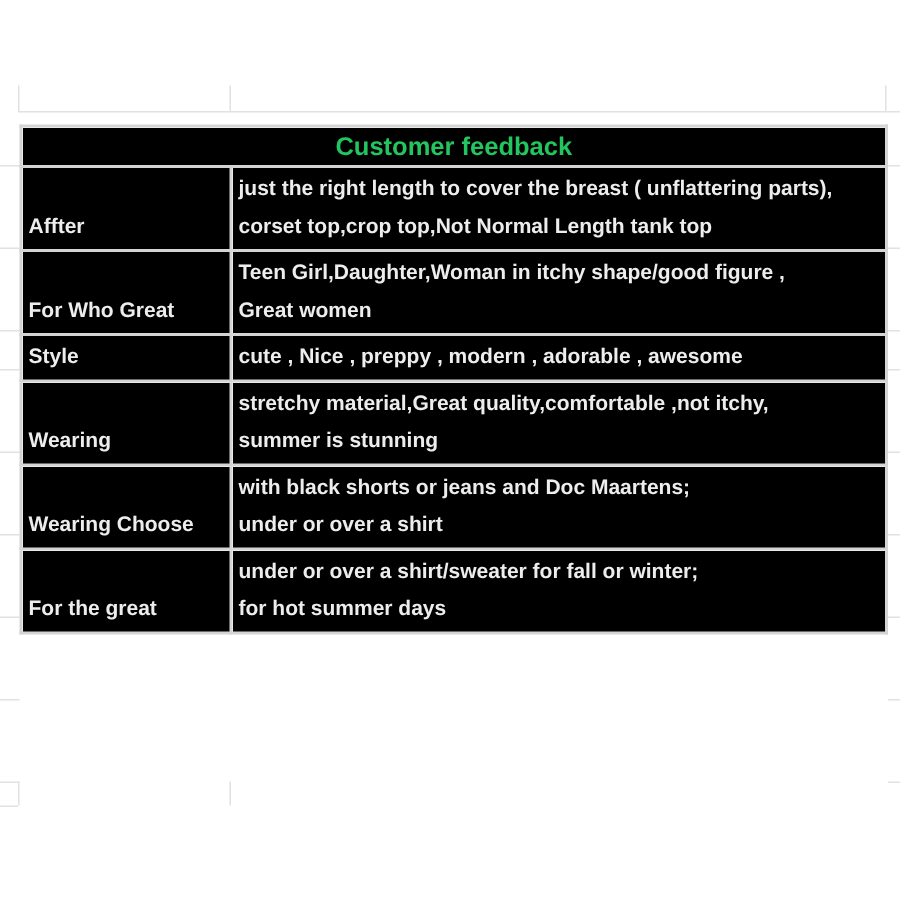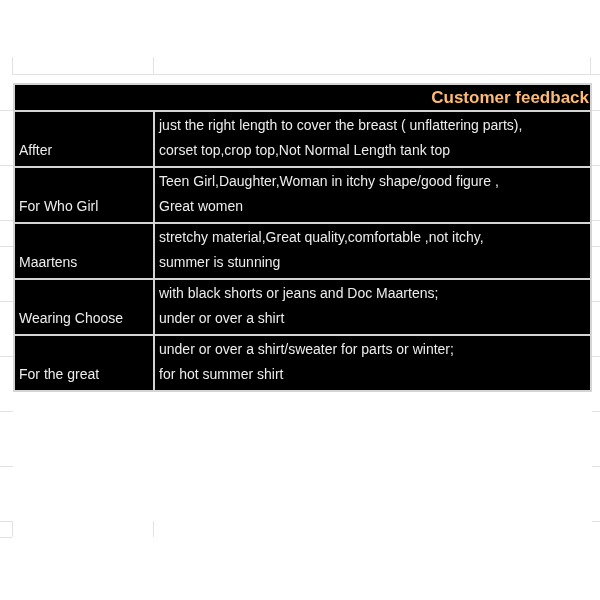--- a/index.html
+++ b/index.html
@@ -19,37 +19,38 @@
   }
   table.feedback col.label-col{width:140px;}
   table.feedback col.value-col{width:437px;}
   table.feedback td{
     border:2px solid var(--border-color,#d4d4d4);
     background:var(--cell-bg,#000000);
     overflow:hidden;
   }
   .header-cell{
     height:23px;
-    color:#fdba74;
+    color:#22c55e;
     font-size:17px;
     font-weight:700;
-    text-align:right;
+    text-align:center;
     vertical-align:middle;
     line-height:23px;
     white-space:pre;
   }
   .label-cell,.value-cell{
     color:var(--text-color,#ededed);
     font-size:14px;
     vertical-align:bottom;
     padding:1px 2px 3px 4px;
   }
   .line{
     line-height:25px;
     white-space:pre;
+    font-weight:bold;
   }
   tr.row-tall{height:55px;}
   tr.row-short{height:26px;}
 </style>
 </head>
 <body>
 
 <div class="sheet">
 
   <div>
@@ -93,50 +94,58 @@
           <td class="label-cell">
             <div class="line">Affter</div>
           </td>
           <td class="value-cell">
             <div class="line">just the right length to cover the breast ( unflattering parts),</div>
             <div class="line">corset top,crop top,Not Normal Length tank top</div>
           </td>
         </tr>
         <tr class="row-tall">
           <td class="label-cell">
-            <div class="line">For Who Girl</div>
+            <div class="line">For Who Great</div>
           </td>
           <td class="value-cell">
             <div class="line">Teen Girl,Daughter,Woman in itchy shape/good figure ,</div>
             <div class="line">Great women</div>
           </td>
         </tr>
+        <tr class="row-short">
+          <td class="label-cell">
+            <div class="line">Style</div>
+          </td>
+          <td class="value-cell">
+            <div class="line">cute , Nice , preppy , modern , adorable , awesome</div>
+          </td>
+        </tr>
         <tr class="row-tall">
           <td class="label-cell">
-            <div class="line">Maartens</div>
+            <div class="line">Wearing</div>
           </td>
           <td class="value-cell">
             <div class="line">stretchy material,Great quality,comfortable ,not itchy,</div>
             <div class="line">summer is stunning</div>
           </td>
         </tr>
         <tr class="row-tall">
           <td class="label-cell">
             <div class="line">Wearing Choose</div>
           </td>
           <td class="value-cell">
             <div class="line">with black shorts or jeans and Doc Maartens;</div>
             <div class="line">under or over a shirt</div>
           </td>
         </tr>
         <tr class="row-tall">
           <td class="label-cell">
             <div class="line">For the great</div>
           </td>
           <td class="value-cell">
-            <div class="line">under or over a shirt/sweater for parts or winter;</div>
-            <div class="line">for hot summer shirt</div>
+            <div class="line">under or over a shirt/sweater for fall or winter;</div>
+            <div class="line">for hot summer days</div>
           </td>
         </tr>
       </tbody>
   </table>
 
 </div>
 
 </body></html>

